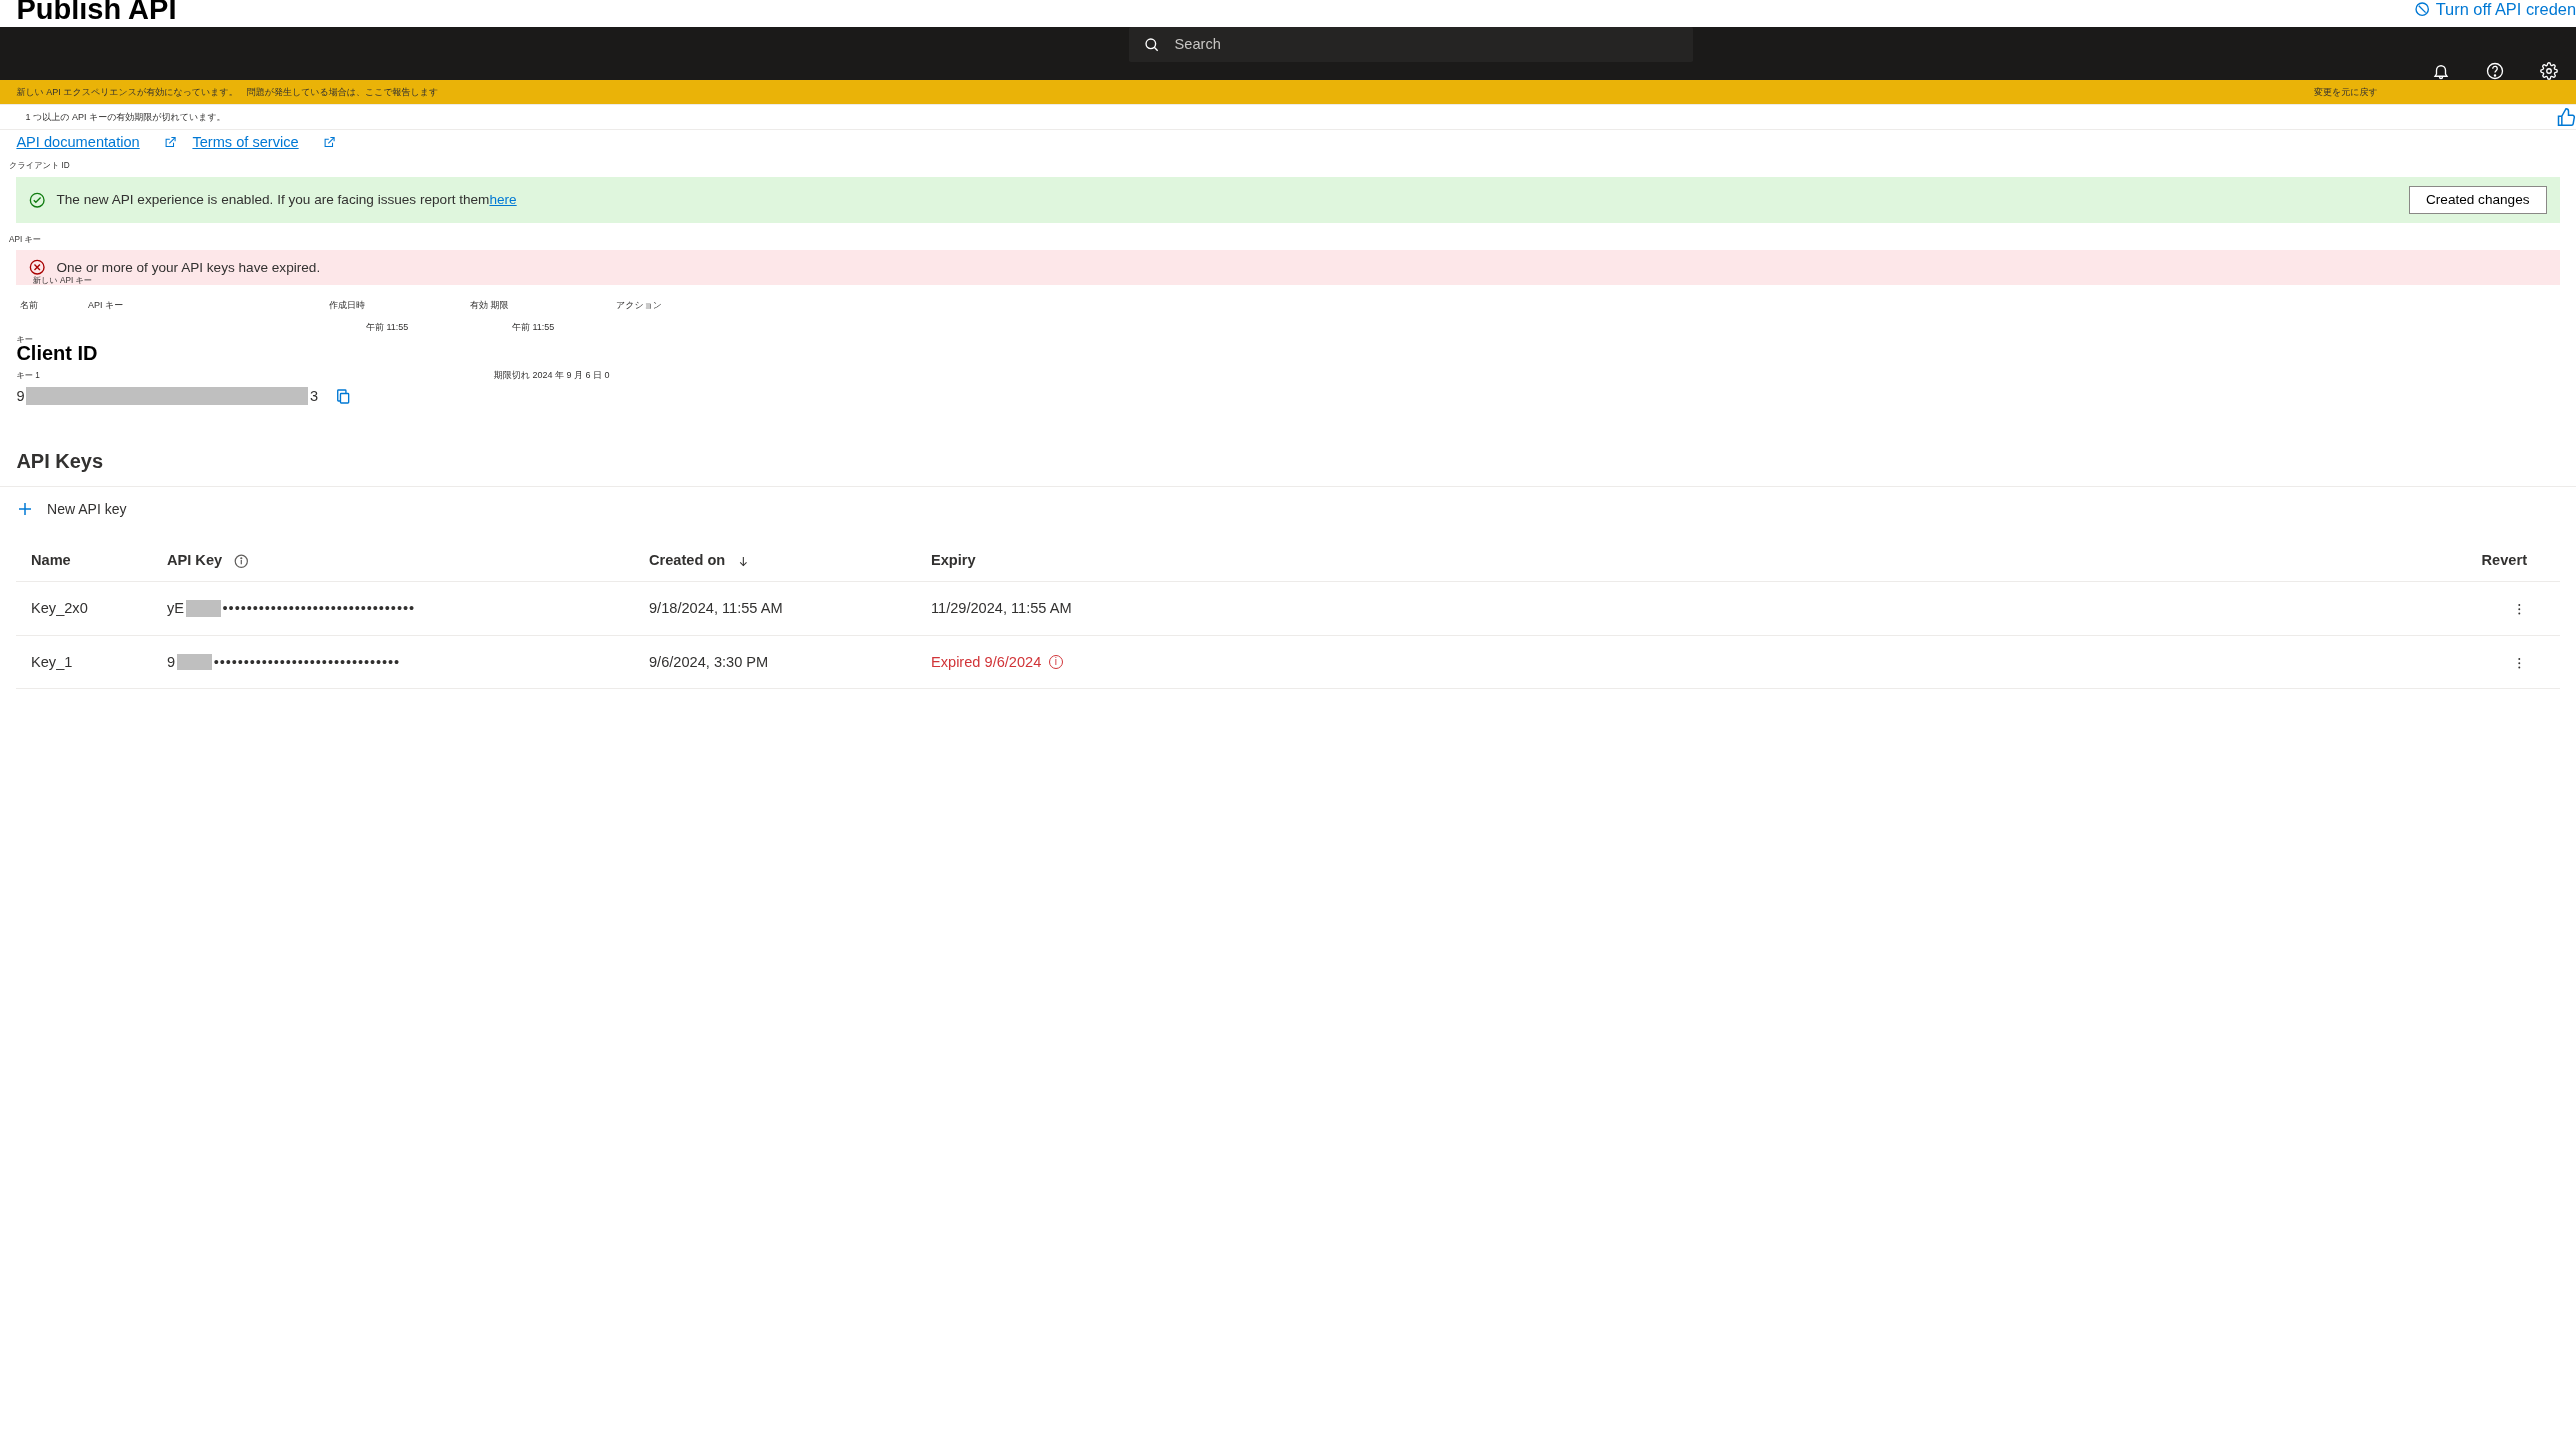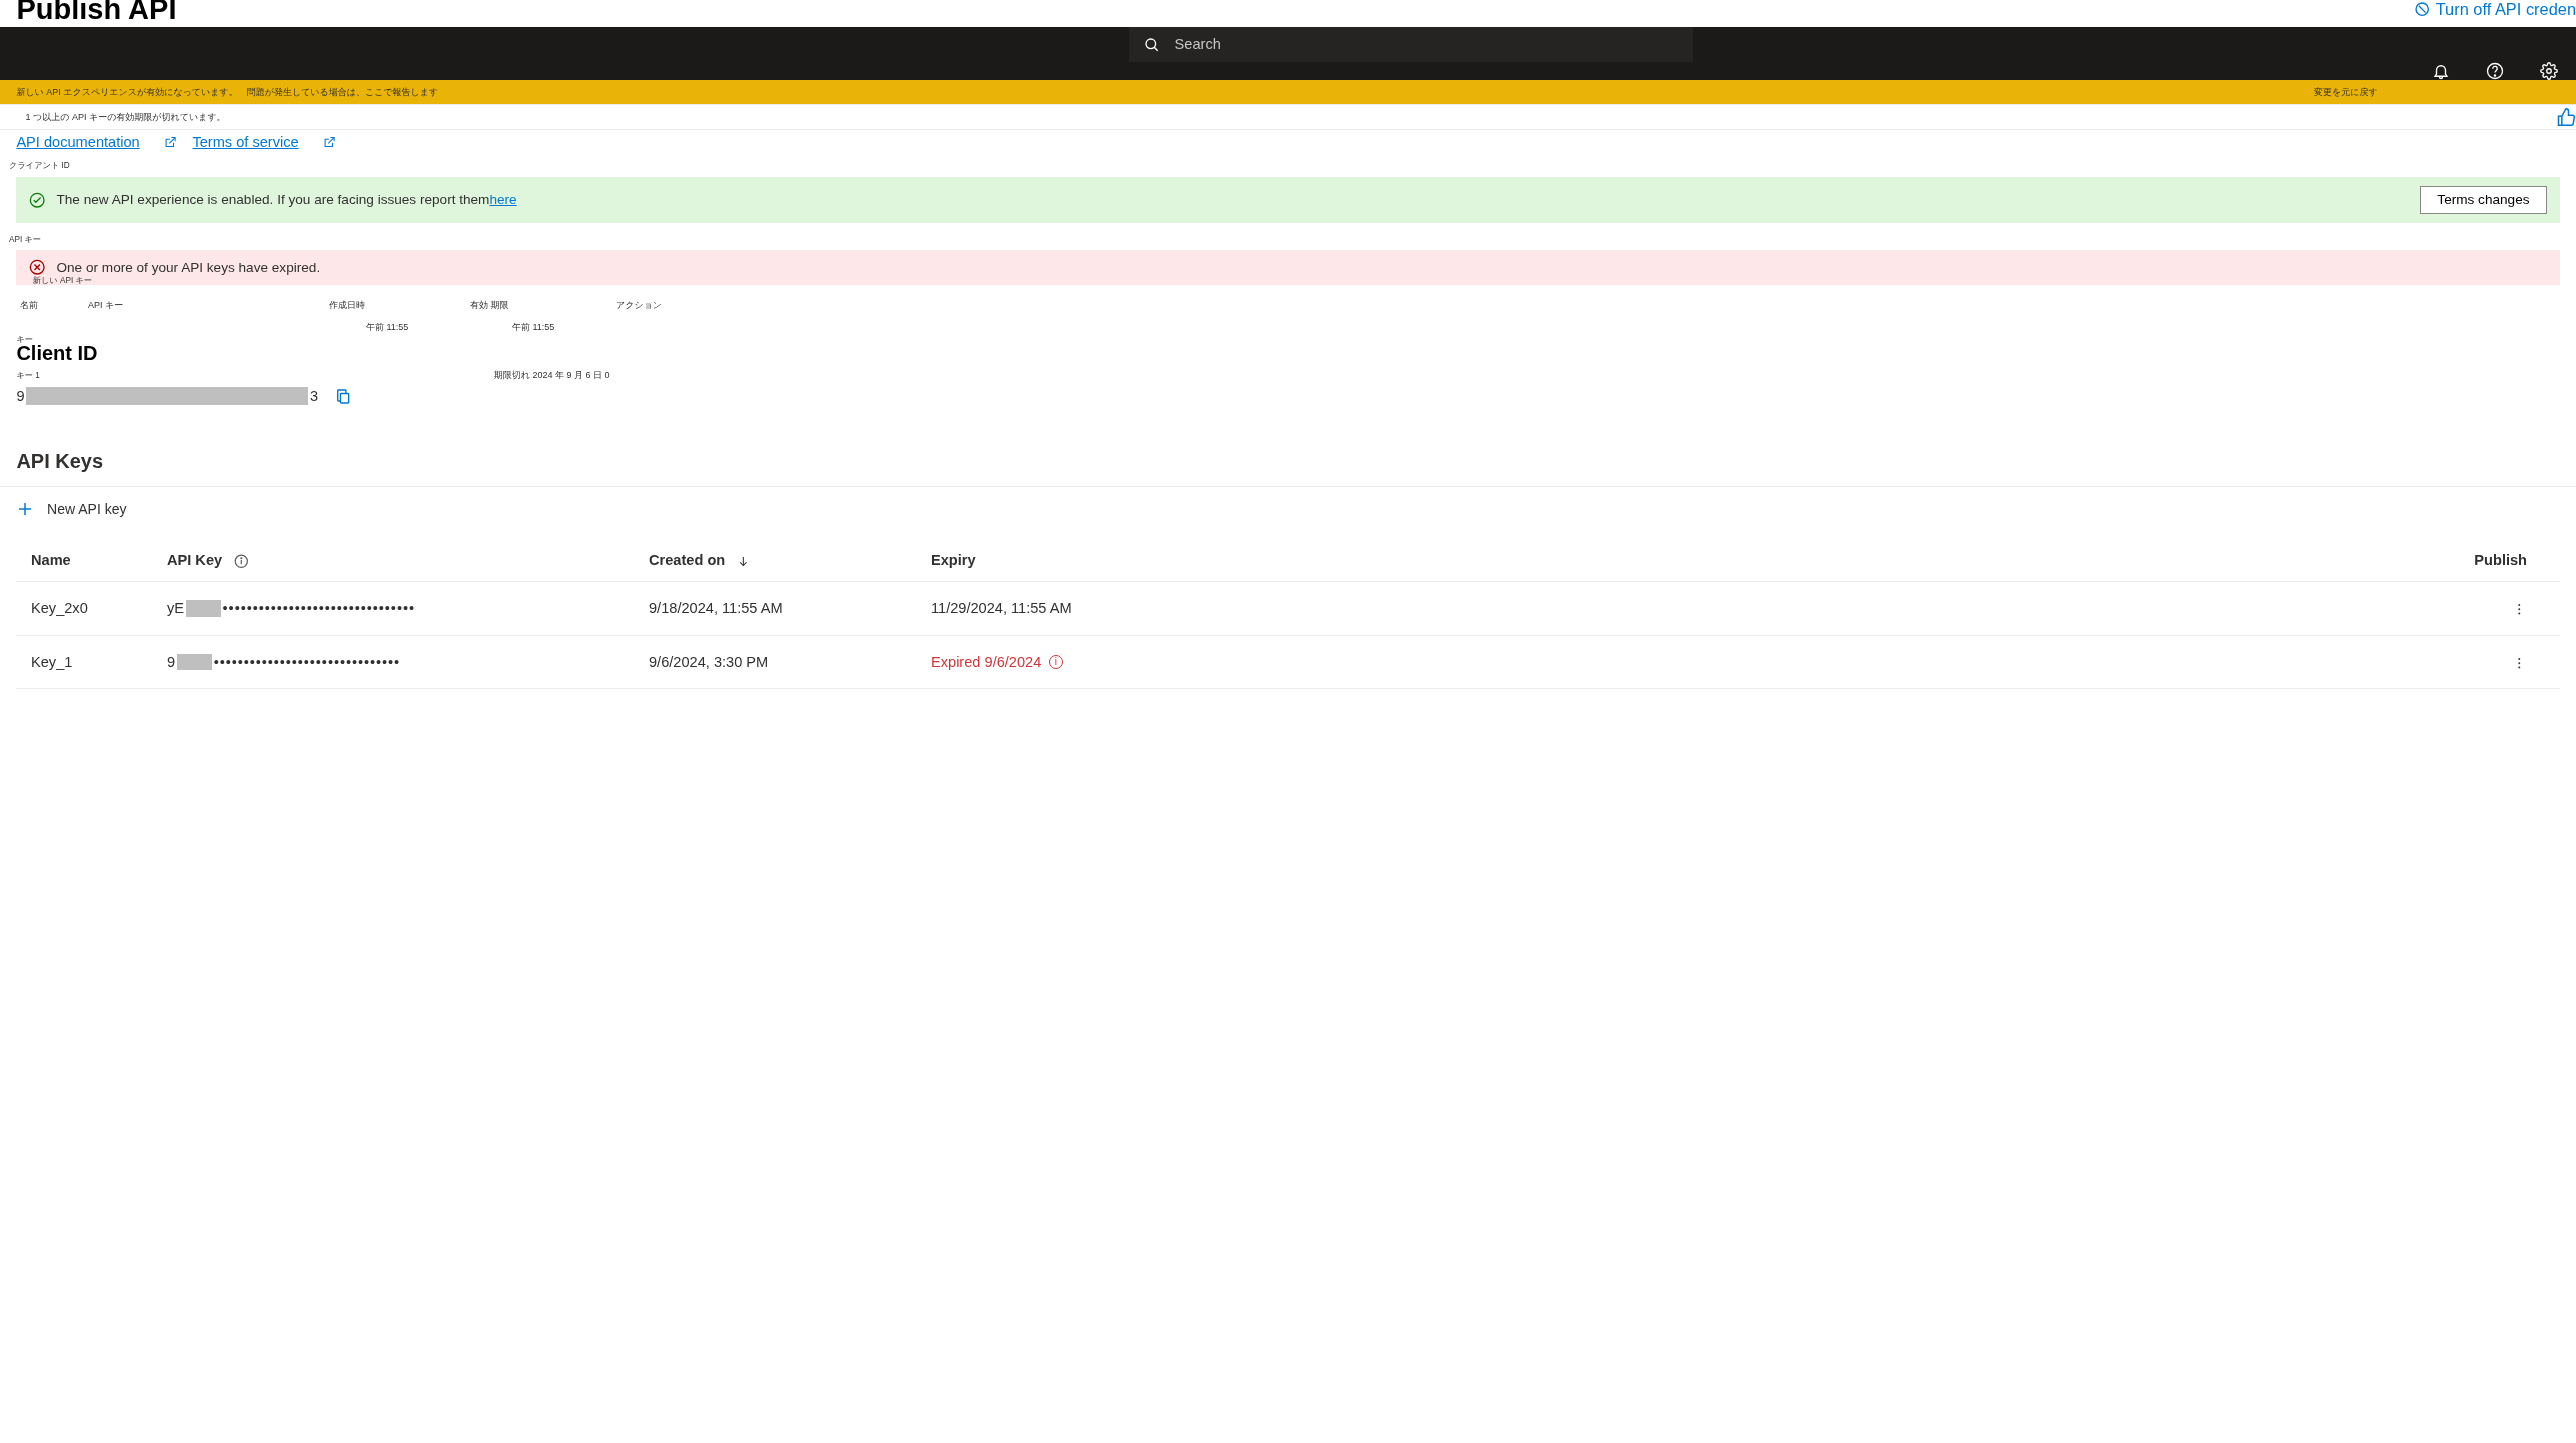--- a/index.html
+++ b/index.html
@@ -371,21 +371,21 @@
 
 <div class="banner-success">
   <span class="check-icon">
     <svg width="16.4" height="16.4" viewBox="0 0 24 24" fill="none" stroke="currentColor" stroke-width="2">
         <circle cx="12" cy="12" r="10"></circle>
         <path d="M7 12l3 3 7-7"></path>
       </svg>
   </span>
   <span>The new API experience is enabled. If you are facing issues report them </span>
   <a href="#">here</a>
-  <button class="revert-btn">Terms changes</button>
+  <button class="revert-btn">Created changes</button>
 </div>
 
 <div class="jp-small-label">API キー</div>
 
 <div class="banner-error">
   <span class="x-icon">
     <svg width="16.4" height="16.4" viewBox="0 0 24 24" fill="none" stroke="currentColor" stroke-width="2">
         <circle cx="12" cy="12" r="10"></circle>
         <line x1="8" y1="8" x2="16" y2="16"></line>
         <line x1="16" y1="8" x2="8" y2="16"></line>
@@ -457,21 +457,21 @@
     <div class="col-created">
       <span>Created on</span>
       <span class="sort-arrow">
         <svg width="12.7" height="12.7" viewBox="0 0 24 24" fill="none" stroke="currentColor" stroke-width="2">
             <line x1="12" y1="4" x2="12" y2="20"></line>
             <polyline points="6 14 12 20 18 14"></polyline>
           </svg>
       </span>
     </div>
     <div class="col-expiry">Expiry</div>
-    <div class="col-actions">Publish</div>
+    <div class="col-actions">Revert</div>
   </div>
 
   <div class="api-table-row">
     <div class="col-name">Key_2x0</div>
     <div class="col-key key-masked">
       <span class="key-prefix">yE</span>
       <span class="key-redact"></span>
       <span class="dots">••••••••••••••••••••••••••••••••</span>
     </div>
     <div class="col-created">9/18/2024, 11:55 AM</div>

